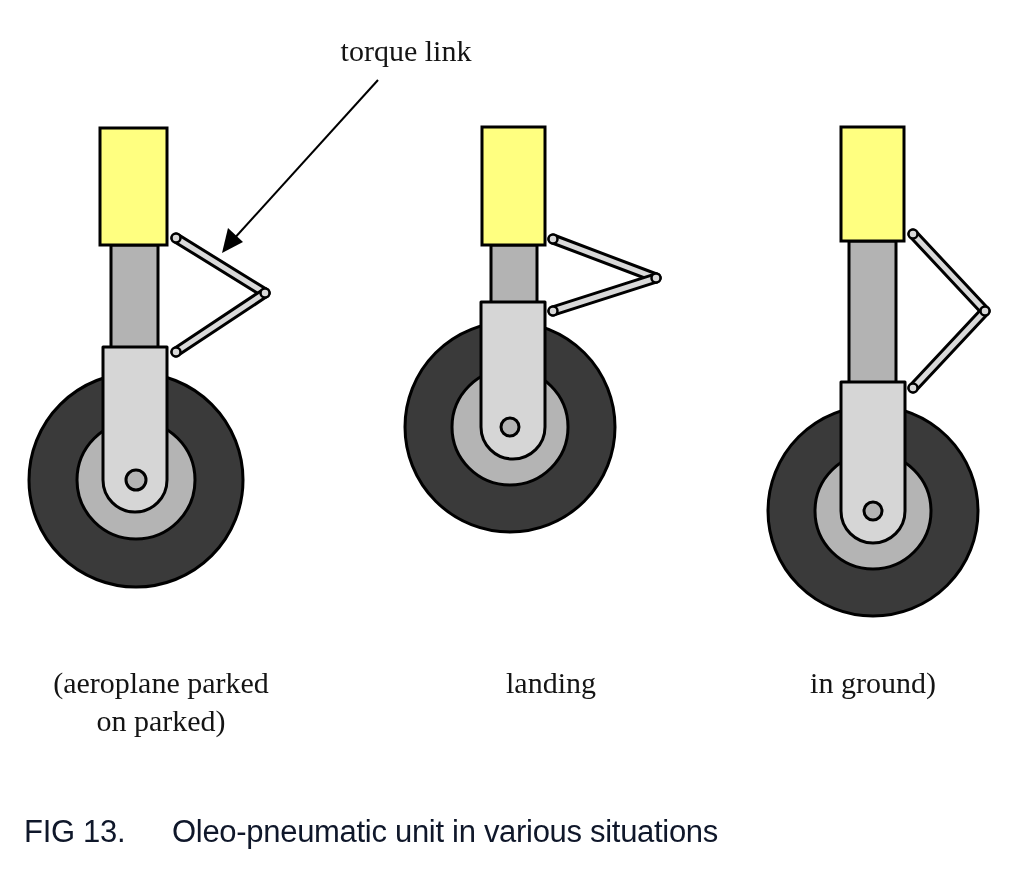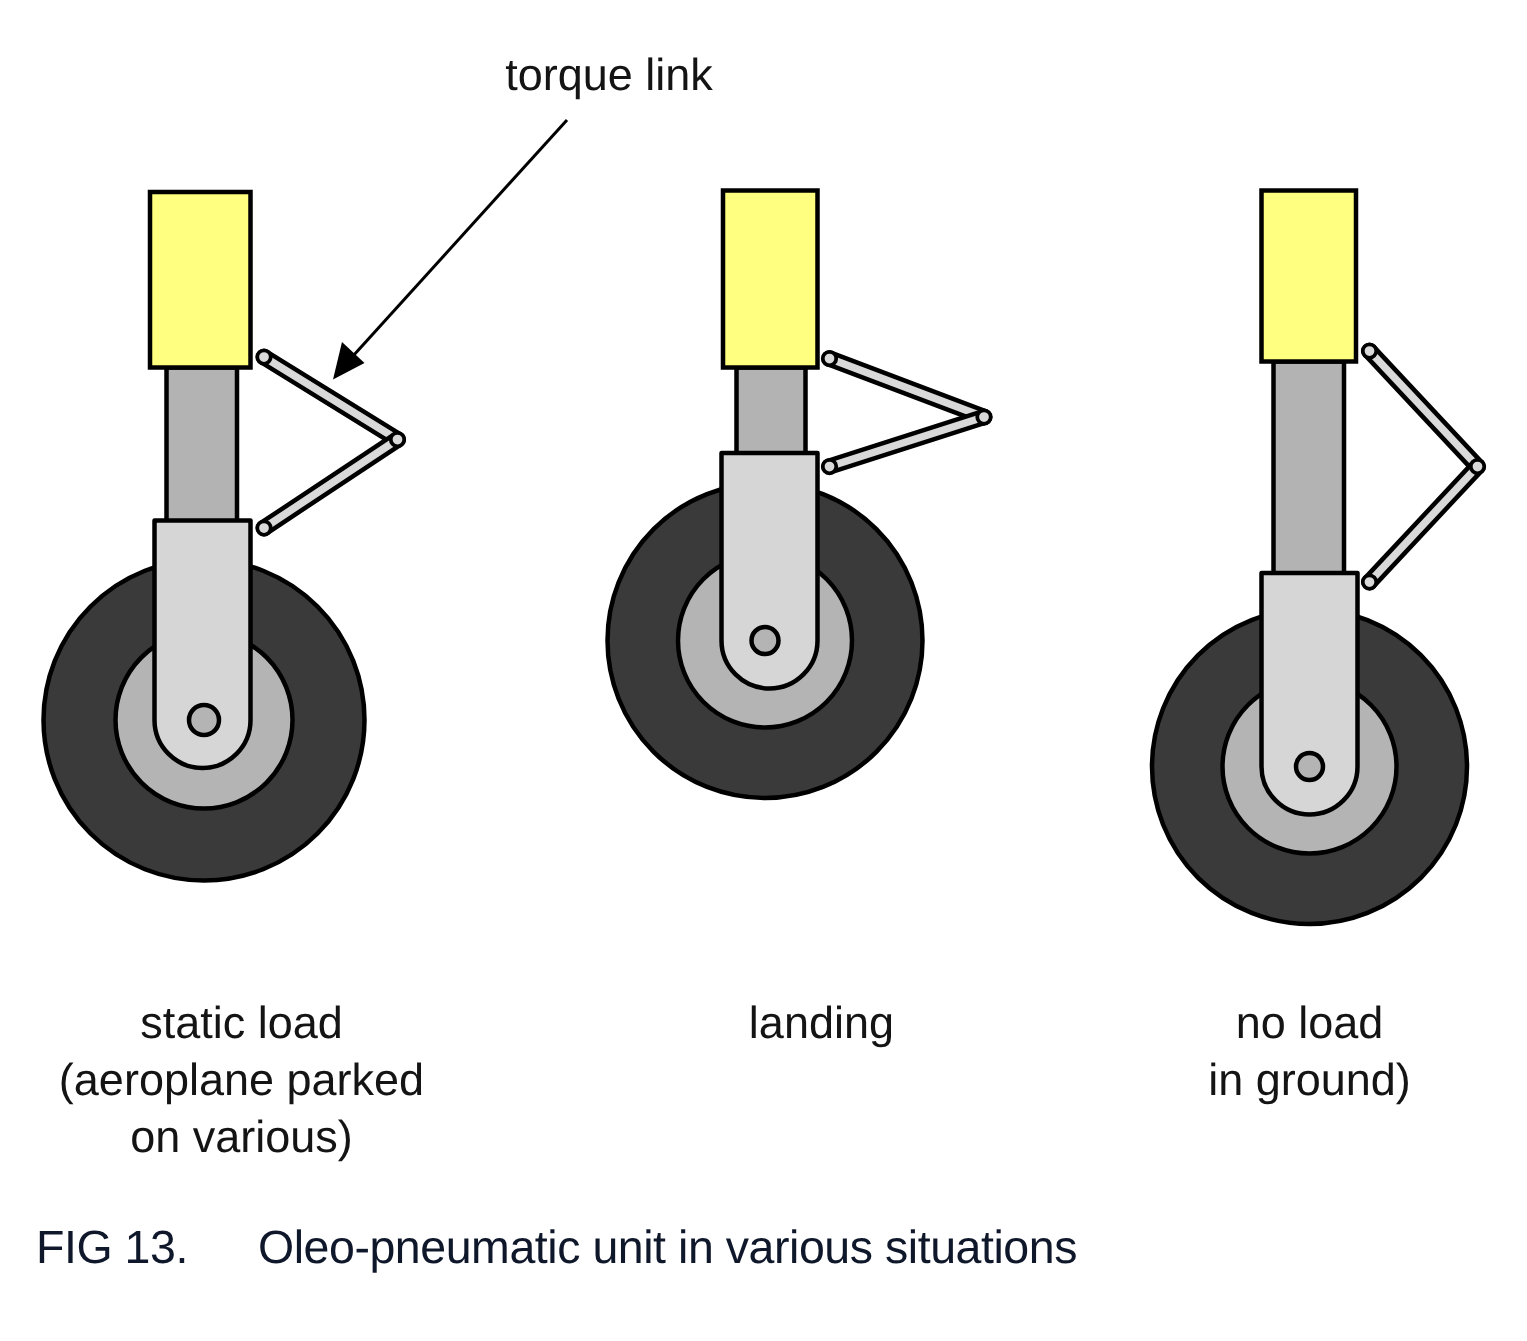--- a/index.html
+++ b/index.html
@@ -1,20 +1,20 @@
 <!DOCTYPE html>
 <html><head>
 <meta charset="utf-8">
 <style>
   html, body { margin: 0; padding: 0; background: #ffffff; }
   body { width: 1018px; height: 894px; position: relative; overflow: hidden;
          font-family: "Liberation Sans", sans-serif; color: #111; }
   svg#diagram { position: absolute; left: 0; top: 0; }
   .lbl { position: absolute; text-align: center; font-size: 30px; line-height: 38px;
-         font-family: Liberation Sans, sans-serif; color: #141414; white-space: nowrap; }
+         font-family: Liberation Serif, serif; color: #141414; white-space: nowrap; }
   .lbl span { display: block; }
   #lbl-torque { left: 300px; top: 32px; width: 212px; font-size: 30px; }
   #lbl-static { left: 0px; top: 664px; width: 322px; }
   #lbl-landing { left: 400px; top: 664px; width: 196px; text-align: right; }
   #lbl-noload { left: 760px; top: 664px; width: 226px; }
   #caption { position: absolute; left: 24px; top: 814px; font-size: 31px; white-space: nowrap;
              font-family: "Liberation Sans", sans-serif; color: #0f172a; letter-spacing: -0.3px; }
   #caption .num { display: inline-block; width: 148px; }
 </style>
 </head>
@@ -81,29 +81,27 @@
     </g>
   <g>
     <line x1="378" y1="80" x2="232" y2="241" stroke="#000" stroke-width="2"></line>
     <path d="M222,253 L228,228 L243,242 Z" fill="#000"></path>
   </g>
 </svg>
 
 <div class="lbl" id="lbl-torque">torque link</div>
 
 <div class="lbl" id="lbl-static">
-  <span>static load</span>
   <span>(aeroplane parked</span>
-  <span>on various)</span>
+  <span>on parked)</span>
 </div>
 
 <div class="lbl" id="lbl-landing">
   <span>landing</span>
 </div>
 
 <div class="lbl" id="lbl-noload">
-  <span>no load</span>
   <span>in ground)</span>
 </div>
 
 <div id="caption">
   <span class="num">FIG 13.</span><span>Oleo-pneumatic unit in various situations</span>
 </div>
 
 </body></html>

